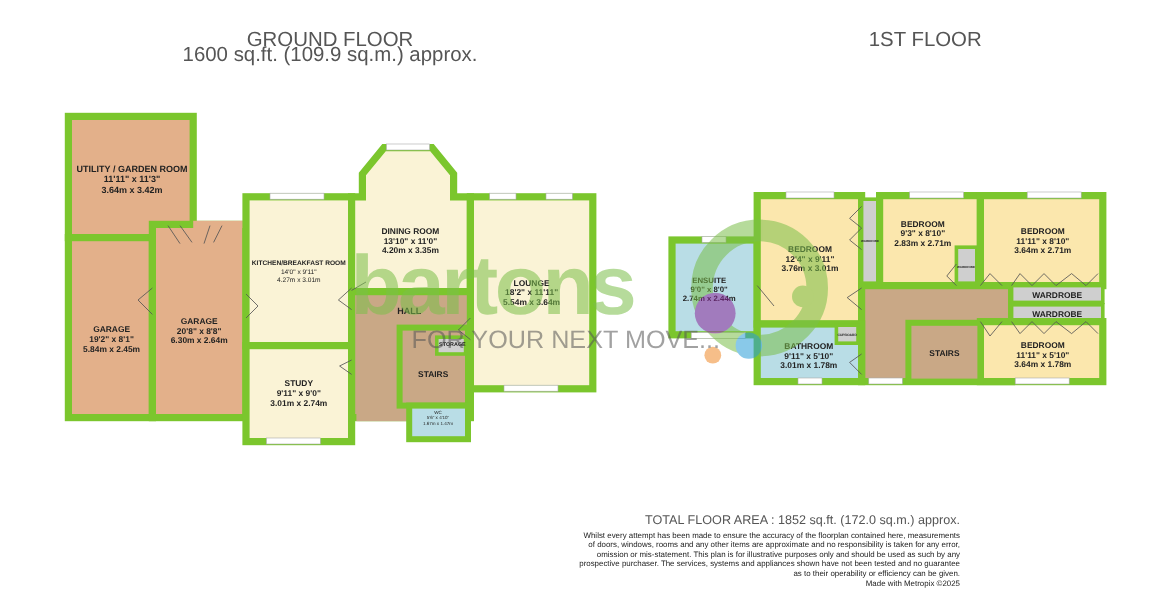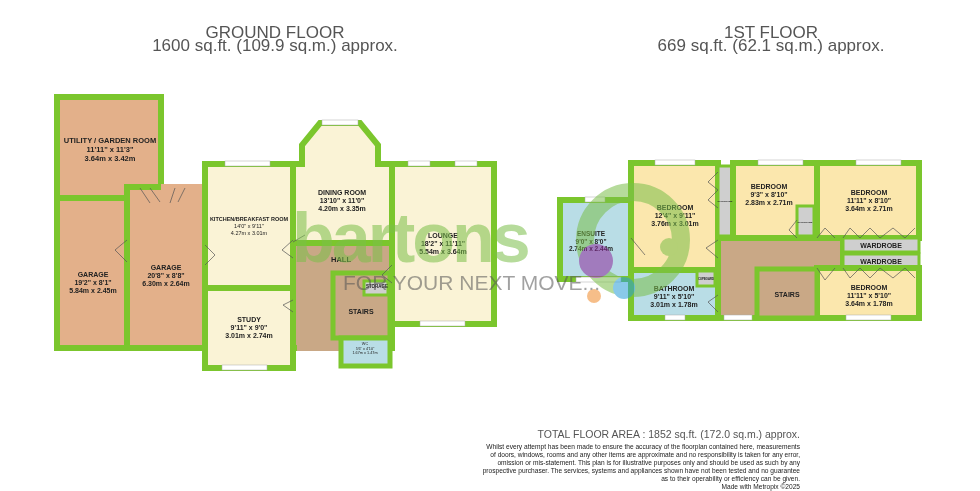--- a/index.html
+++ b/index.html
@@ -19,21 +19,20 @@
 </style>
 </head>
 <body>
 
 <div class="floor-header" id="gf-header">
   <span class="t">GROUND FLOOR</span>
   <span class="t">1600 sq.ft. (109.9 sq.m.) approx.</span>
 </div>
 <div class="floor-header" id="ff-header">
   <span class="t">1ST FLOOR</span>
-  <span class="t">669 sq.ft. (62.1 sq.m.) approx.</span>
 </div>
 
 <svg width="980" height="491" viewBox="0 0 980 491">
 
   <g>
 
     <g>
       <rect x="57" y="97" width="104" height="101" fill="#e3b08a" stroke="#7bc62d" stroke-width="6"></rect>
     </g>
 

